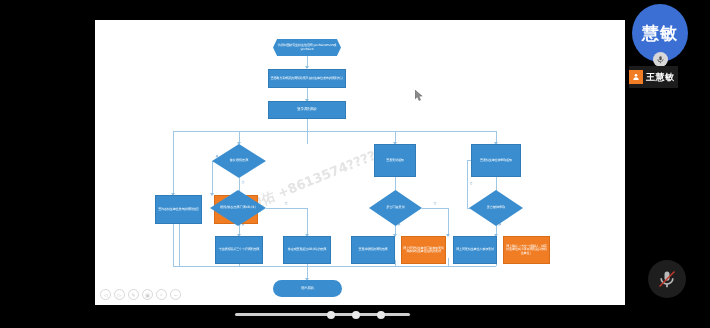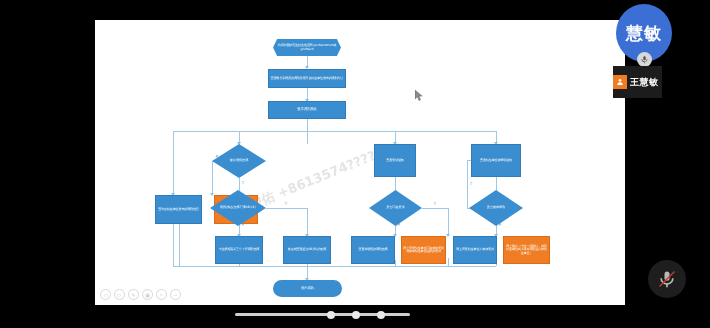--- a/index.html
+++ b/index.html
@@ -53,30 +53,30 @@
       transform:rotate(-22deg);white-space:nowrap;pointer-events:none;
       font-weight:bold;}
 
   
   #slide-toolbar{position:absolute;left:5px;bottom:5px;display:flex;gap:3px;}
   .tbtn{width:9px;height:9px;border-radius:50%;border:1px solid #d8d8d8;
         display:flex;align-items:center;justify-content:center;
         font-size:5px;color:#c9c9c9;background:#fff;}
 
   
-  #participant{position:absolute;right:26px;top:2px;width:86px;height:86px;}
+  #participant{position:absolute;right:10px;top:2px;width:86px;height:86px;}
   #avatar{position:absolute;left:18px;top:2px;width:56px;height:58px;
           border-radius:50%;background:#3b6fd4;color:#fff;font-size:17px;
           font-weight:bold;display:flex;align-items:center;
           justify-content:center;letter-spacing:1px;}
   #mic-on{position:absolute;left:39px;top:50px;width:15px;height:15px;
           border-radius:50%;background:#d8d8d8;display:flex;
           align-items:center;justify-content:center;}
   #mic-on svg{width:9px;height:9px;}
-  #namebadge{position:absolute;left:15px;top:64px;height:32px;
+  #namebadge{position:absolute;left:15px;top:64px;height:22px;
              display:flex;align-items:center;background:#1c1c1c;}
   #nameicon{width:14px;height:14px;background:#f07d24;display:flex;
             align-items:center;justify-content:center;}
   #nameicon svg{width:8px;height:8px;}
   #nametext{color:#fff;font-size:9px;font-weight:bold;padding:0 3px;
             letter-spacing:.5px;}
 
   
   #mutebtn{position:absolute;right:24px;bottom:30px;width:38px;height:38px;
            border-radius:50%;background:#1e1e1e;display:flex;

